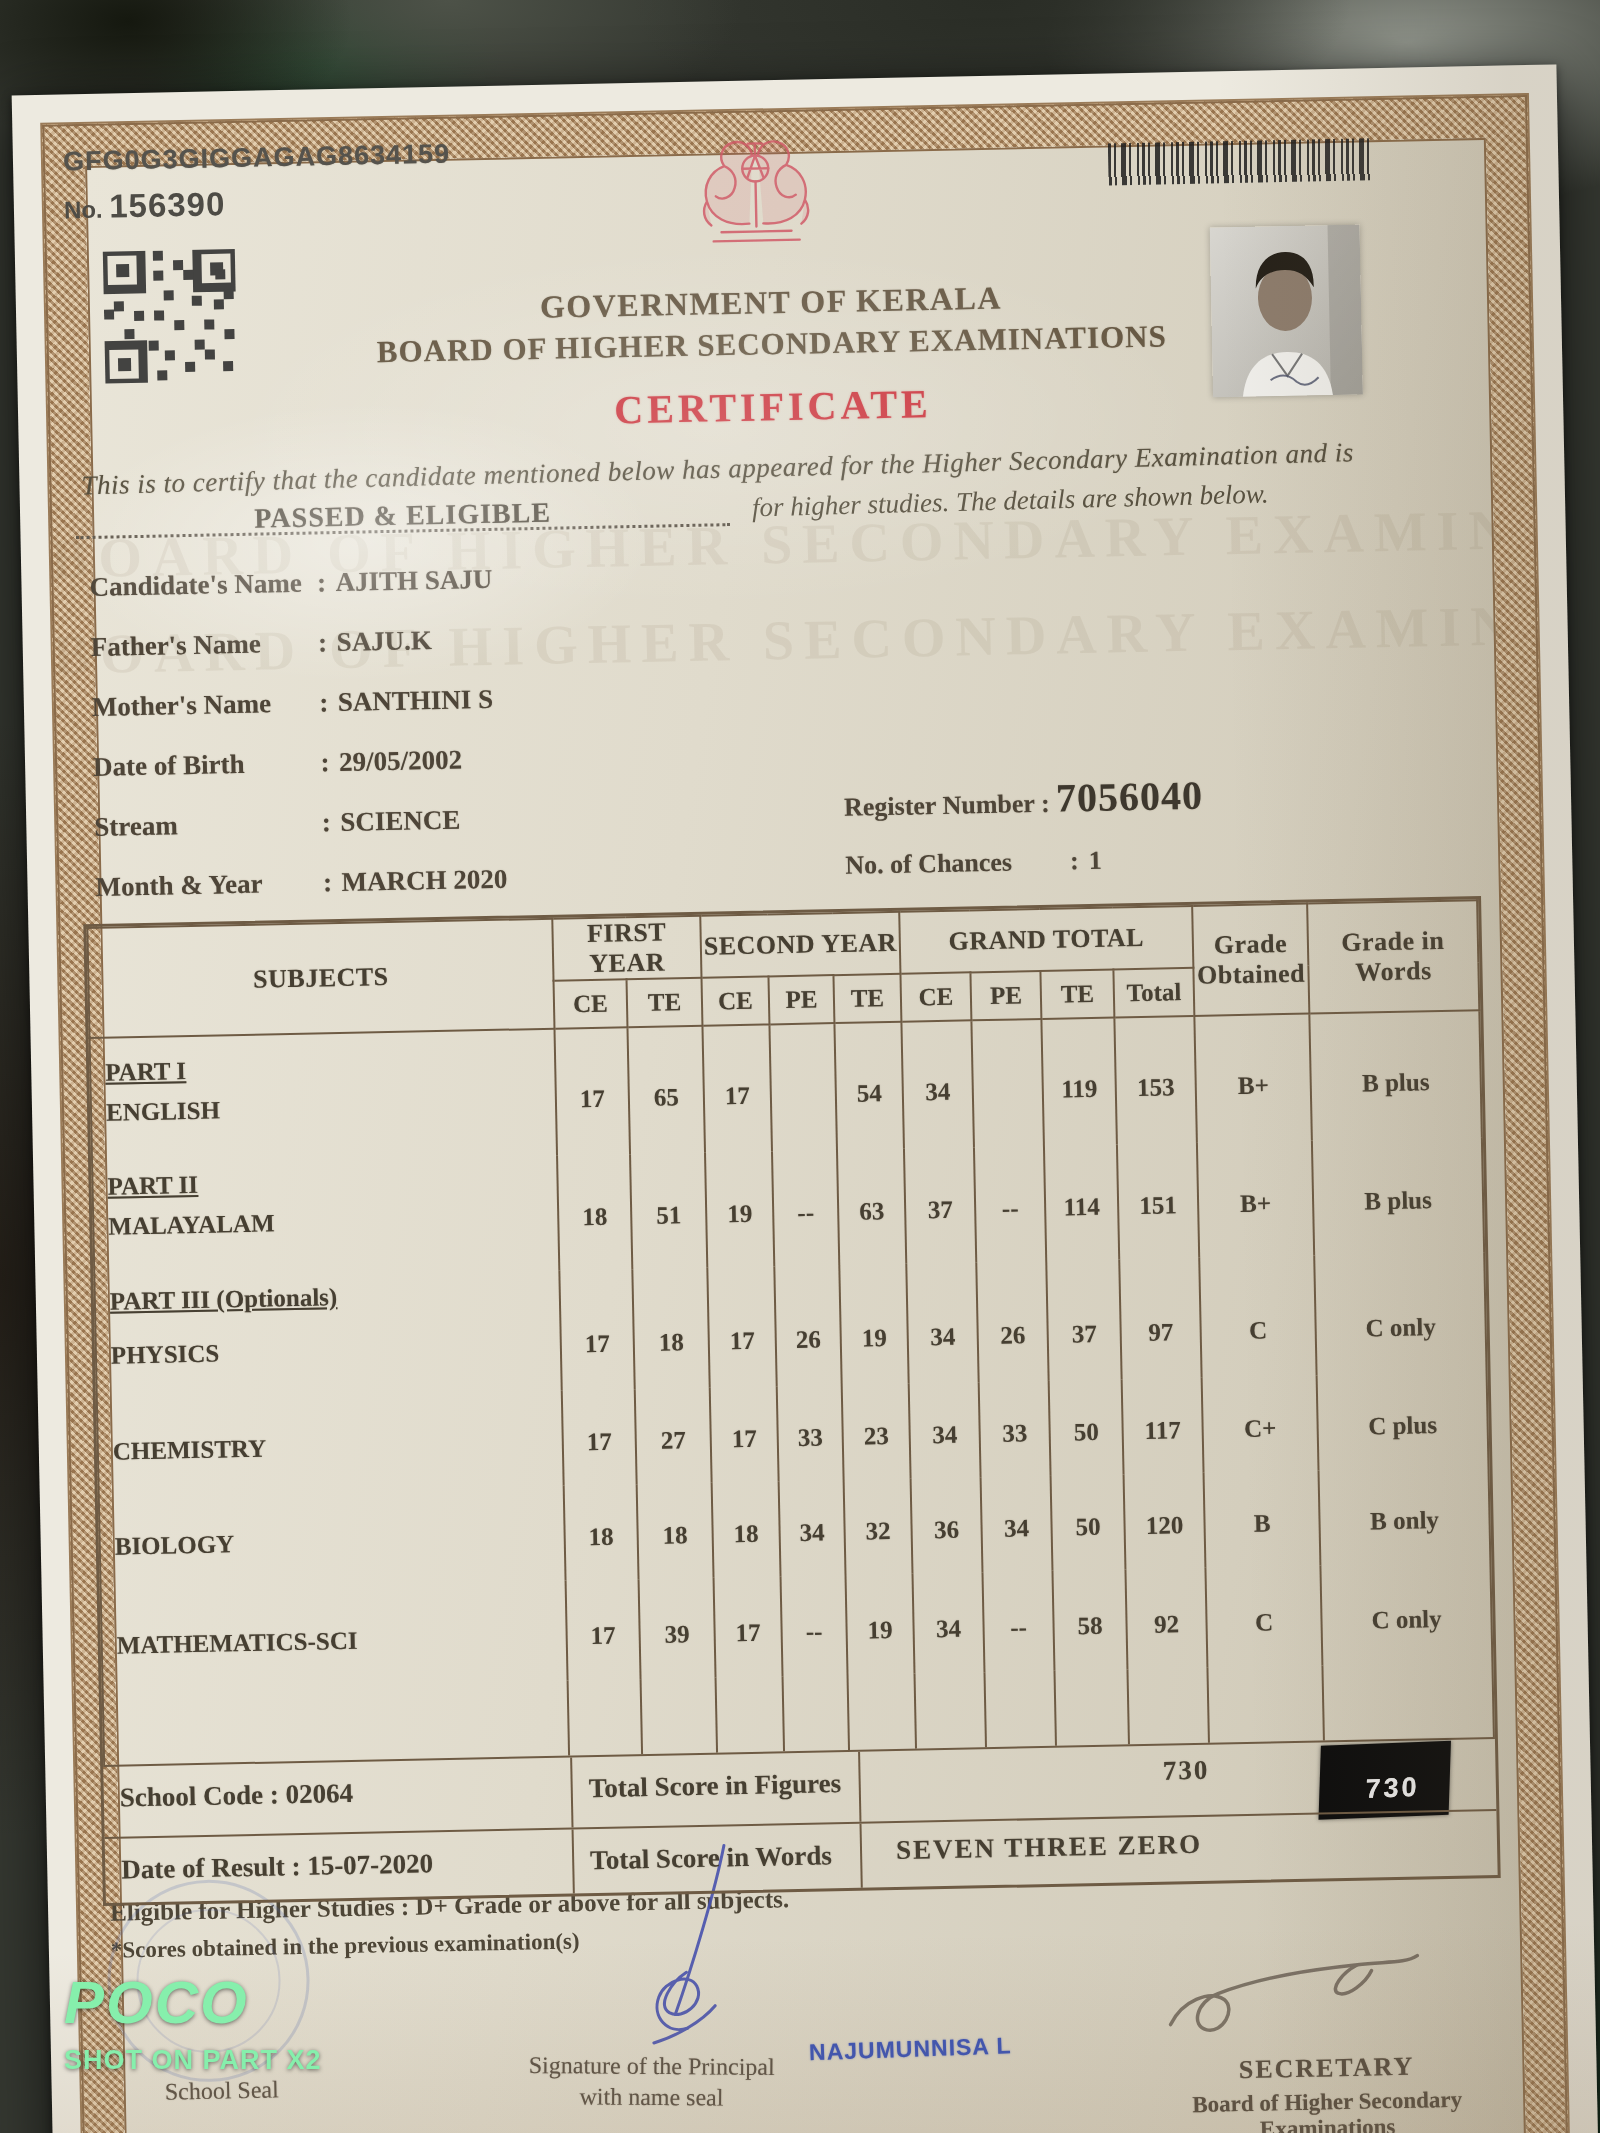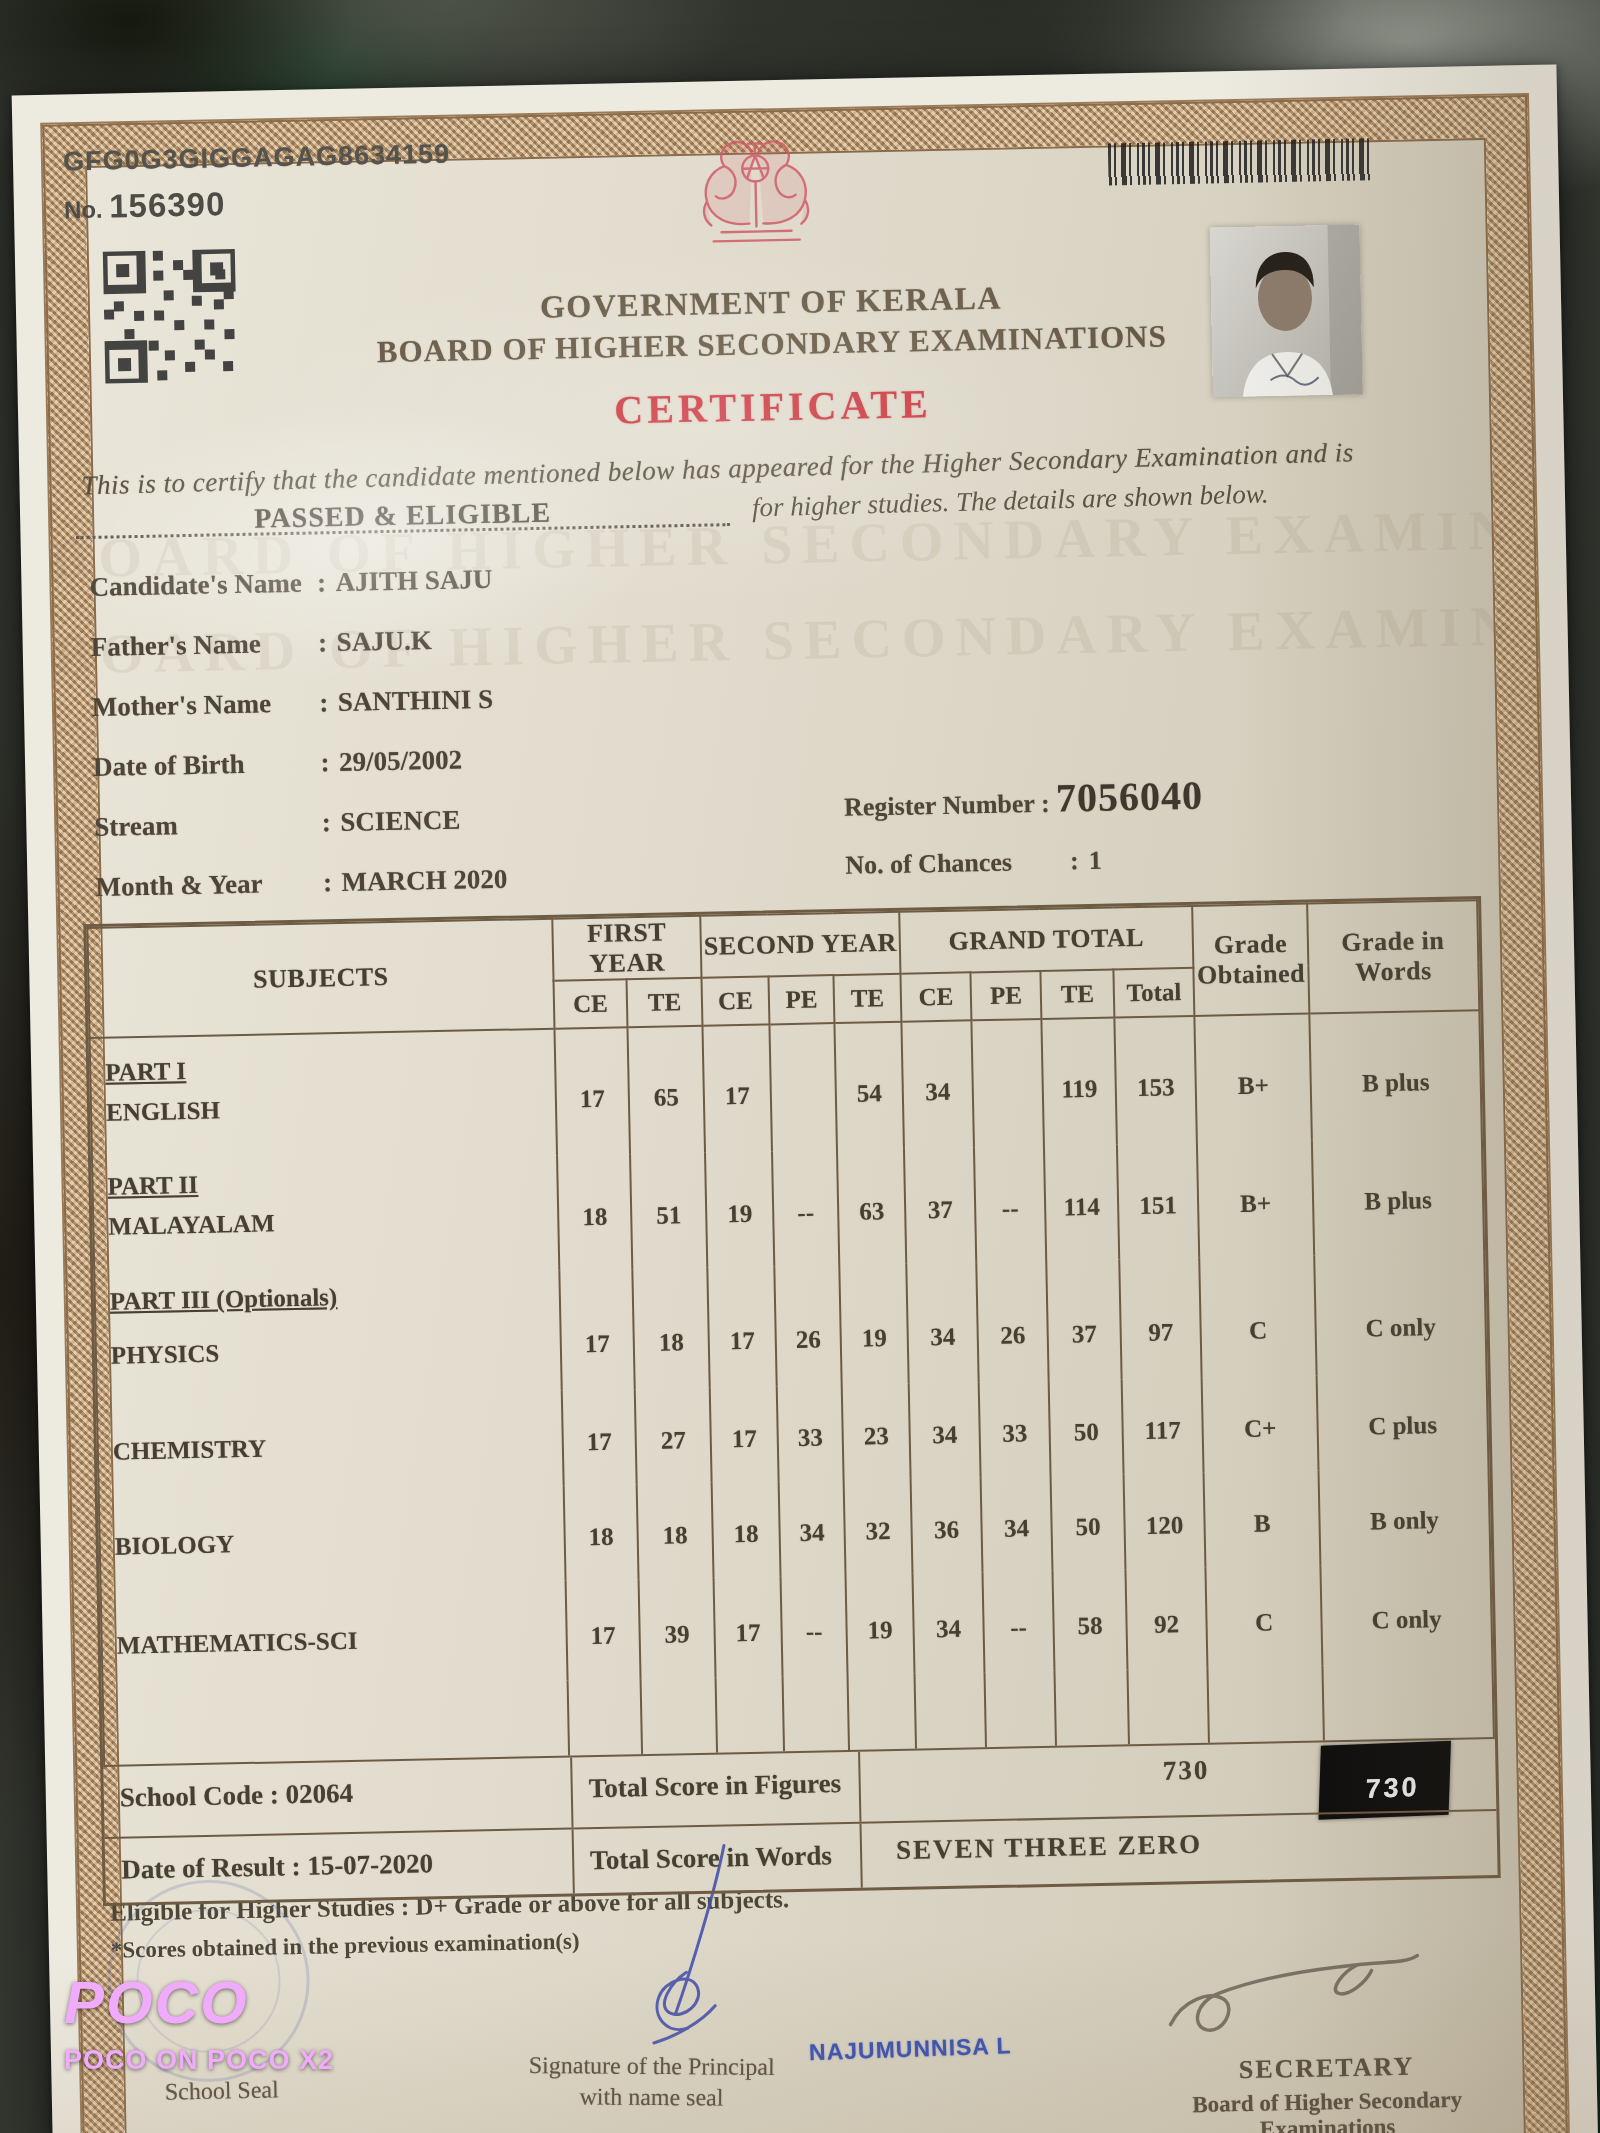--- a/index.html
+++ b/index.html
@@ -112,21 +112,21 @@
   .sealCircle:before{content:"";position:absolute;inset:26px;border-radius:50%;border:2px solid rgba(72,95,172,.15);}
   .schoolSeal{left:60px;top:1986px;width:220px;text-align:center;font-size:24px;color:#5c5246;}
   .principal{left:420px;top:1968px;width:360px;text-align:center;font-size:24px;color:#5c5246;transform:rotate(1.6deg);line-height:31px;}
   .psig{left:545px;top:1762px;width:190px;height:215px;}
   .nameseal{left:758px;top:1958px;font-family:"Liberation Sans",sans-serif;font-weight:bold;font-size:23px;letter-spacing:1px;color:#3c53b4;text-shadow:0 0 2px rgba(60,83,180,.55);transform:rotate(-.8deg);}
   .secretaryBlk{left:1075px;top:1984px;width:400px;text-align:center;color:#564c3f;}
   .secretaryBlk .l1{font-size:26px;font-weight:bold;letter-spacing:2px;}
   .secretaryBlk .l2{font-size:23px;font-weight:bold;margin-top:6px;}
   .ssig{left:1110px;top:1878px;width:270px;height:105px;}
 
-  .poco{position:absolute;left:64px;top:1968px;z-index:50;font-family:"Liberation Sans",sans-serif;color:#f0abfc;text-shadow:0 1px 4px rgba(0,0,0,.55);}
+  .poco{position:absolute;left:64px;top:1968px;z-index:50;font-family:"Liberation Sans",sans-serif;color:#86efac;text-shadow:0 1px 4px rgba(0,0,0,.55);}
   .poco .brand{font-size:60px;font-weight:bold;letter-spacing:2px;font-style:italic;}
   .poco .cap{font-size:27px;font-weight:bold;margin-top:8px;letter-spacing:1px;}
 </style>
 </head>
 <body>
 
 <div class="paper">
   <div class="frame"></div>
   <div class="inner"></div>
 
@@ -463,14 +463,14 @@
   <div class="t secretaryBlk blur">
     <div class="l1">SECRETARY</div>
     <div class="l2">Board of Higher Secondary Examinations</div>
   </div>
 
   <div class="glare"></div>
 </div>
 
 <div class="poco">
   <div class="brand">POCO</div>
-  <div class="cap">POCO ON POCO X2</div>
+  <div class="cap">SHOT ON PART X2</div>
 </div>
 
 </body></html>

